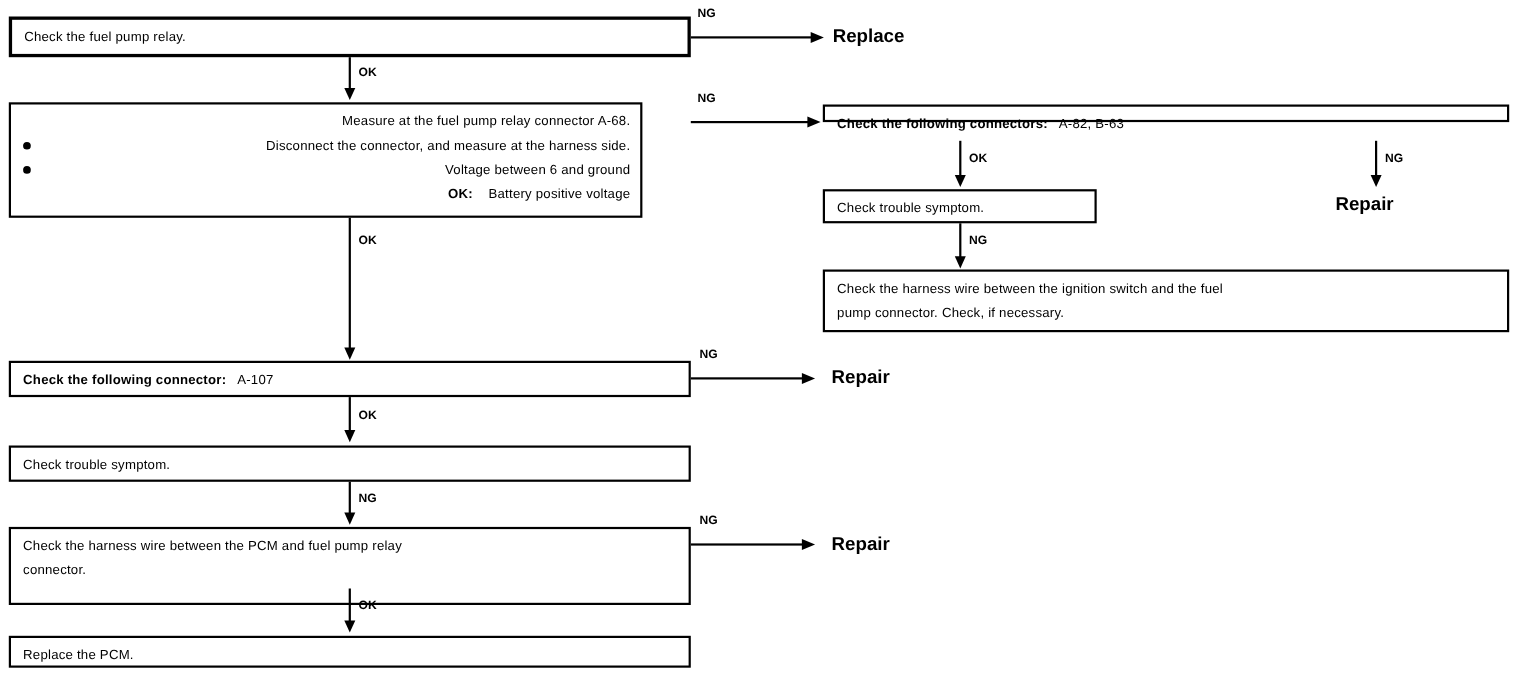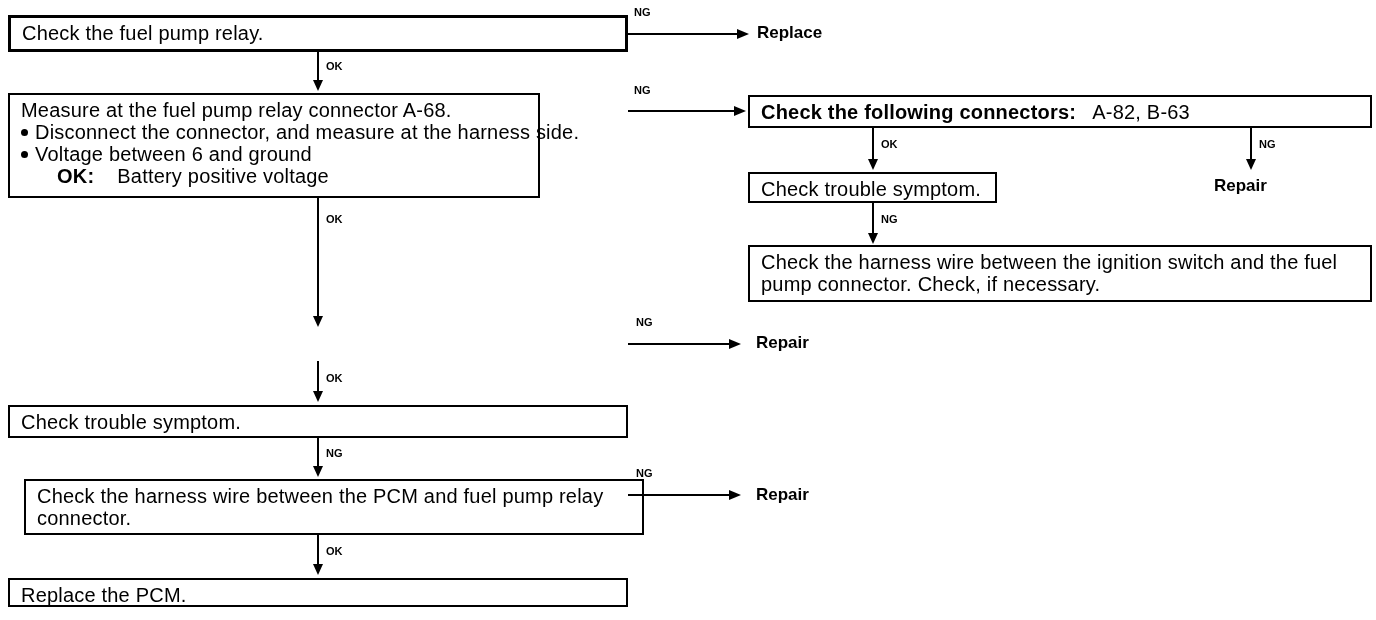--- a/index.html
+++ b/index.html
@@ -15,21 +15,21 @@
     font-family: "Liberation Sans", sans-serif;
     color: #000000;
     overflow: hidden;
   }
   .box {
     position: absolute;
     box-sizing: border-box;
     border: 2px solid #000000;
     background: #ffffff;
     padding: 4px 9px 4px 11px;
-    font-size: 20px;
+    font-size: 12px;
     line-height: 22px;
     letter-spacing: 0.2px;
   }
   .box-line { display: block; white-space: nowrap; }
   .bold { font-weight: bold; }
   .bullet-row {
     display: block;
     white-space: nowrap;
     padding-left: 14px;
     position: relative;
@@ -102,21 +102,21 @@
 
   <div class="hline" style="left:628px; top:33px; width:113px;"></div>
   <div class="arrow-right" style="left:737px; top:29px;"></div>
   <div class="edge-label" style="left:634px; top:4px;">NG</div>
   <div class="term-label" style="left:757px; top:24px;">Replace</div>
 
   <div class="vline" style="left:317px; top:52px; height:30px;"></div>
   <div class="arrow-down" style="left:313px; top:80px;"></div>
   <div class="edge-label" style="left:326px; top:58px;">OK</div>
 
-  <div class="box" style="left:8px; top:93px; width:532px; height:105px;">
+  <div class="box" style="left:8px; top:93px; width:576px; height:105px;text-align:right;">
     <span class="box-line">Measure at the fuel pump relay connector A-68.</span>
     <span class="bullet-row">
       <span class="dot"></span>
       <span>Disconnect the connector, and measure at the harness side.</span>
     </span>
     <span class="bullet-row">
       <span class="dot"></span>
       <span>Voltage between 6 and ground</span>
     </span>
     <span class="sub-line">
@@ -127,57 +127,64 @@
   </div>
 
   <div class="hline" style="left:628px; top:110px; width:108px;"></div>
   <div class="arrow-right" style="left:734px; top:106px;"></div>
   <div class="edge-label" style="left:634px; top:82px;">NG</div>
 
   <div class="vline" style="left:317px; top:198px; height:120px;"></div>
   <div class="arrow-down" style="left:313px; top:316px;"></div>
   <div class="edge-label" style="left:326px; top:211px;">OK</div>
 
+  <div class="box" style="left:8px; top:328px; width:620px; height:33px;">
+    <span class="box-line">
+      <span class="bold">Check the following connector:</span>
+      <span>&nbsp;</span>
+      <span>A-107</span>
+    </span>
+  </div>
 
   <div class="hline" style="left:628px; top:343px; width:104px;"></div>
   <div class="arrow-right" style="left:729px; top:339px;"></div>
   <div class="edge-label" style="left:636px; top:314px;">NG</div>
   <div class="term-label" style="left:756px; top:334px;">Repair</div>
 
   <div class="vline" style="left:317px; top:361px; height:32px;"></div>
   <div class="arrow-down" style="left:313px; top:391px;"></div>
   <div class="edge-label" style="left:326px; top:370px;">OK</div>
 
   <div class="box" style="left:8px; top:405px; width:620px; height:33px;">
     <span class="box-line">Check trouble symptom.</span>
   </div>
 
   <div class="vline" style="left:317px; top:438px; height:32px;"></div>
   <div class="arrow-down" style="left:313px; top:466px;"></div>
   <div class="edge-label" style="left:326px; top:445px;">NG</div>
 
-  <div class="box" style="left:24px; top:479px; width:620px; height:56px;">
+  <div class="box" style="left:8px; top:479px; width:620px; height:71px;">
     <span class="box-line">Check the harness wire between the PCM and fuel pump relay</span>
     <span class="box-line">connector.</span>
   </div>
 
   <div class="hline" style="left:628px; top:494px; width:104px;"></div>
   <div class="arrow-right" style="left:729px; top:490px;"></div>
   <div class="edge-label" style="left:636px; top:465px;">NG</div>
   <div class="term-label" style="left:756px; top:486px;">Repair</div>
 
   <div class="vline" style="left:317px; top:535px; height:32px;"></div>
   <div class="arrow-down" style="left:313px; top:564px;"></div>
   <div class="edge-label" style="left:326px; top:543px;">OK</div>
 
   <div class="box" style="left:8px; top:578px; width:620px; height:29px;">
     <span class="box-line">Replace the PCM.</span>
   </div>
 
-  <div class="box" style="left:748px; top:95px; width:624px; height:33px;">
+  <div class="box" style="left:748px; top:95px; width:624px; height:16px;">
     <span class="box-line">
       <span class="bold">Check the following connectors:</span>
       <span>&nbsp;</span>
       <span>A-82, B-63</span>
     </span>
   </div>
 
   <div class="vline" style="left:872px; top:128px; height:33px;"></div>
   <div class="arrow-down" style="left:868px; top:159px;"></div>
   <div class="edge-label" style="left:881px; top:136px;">OK</div>

